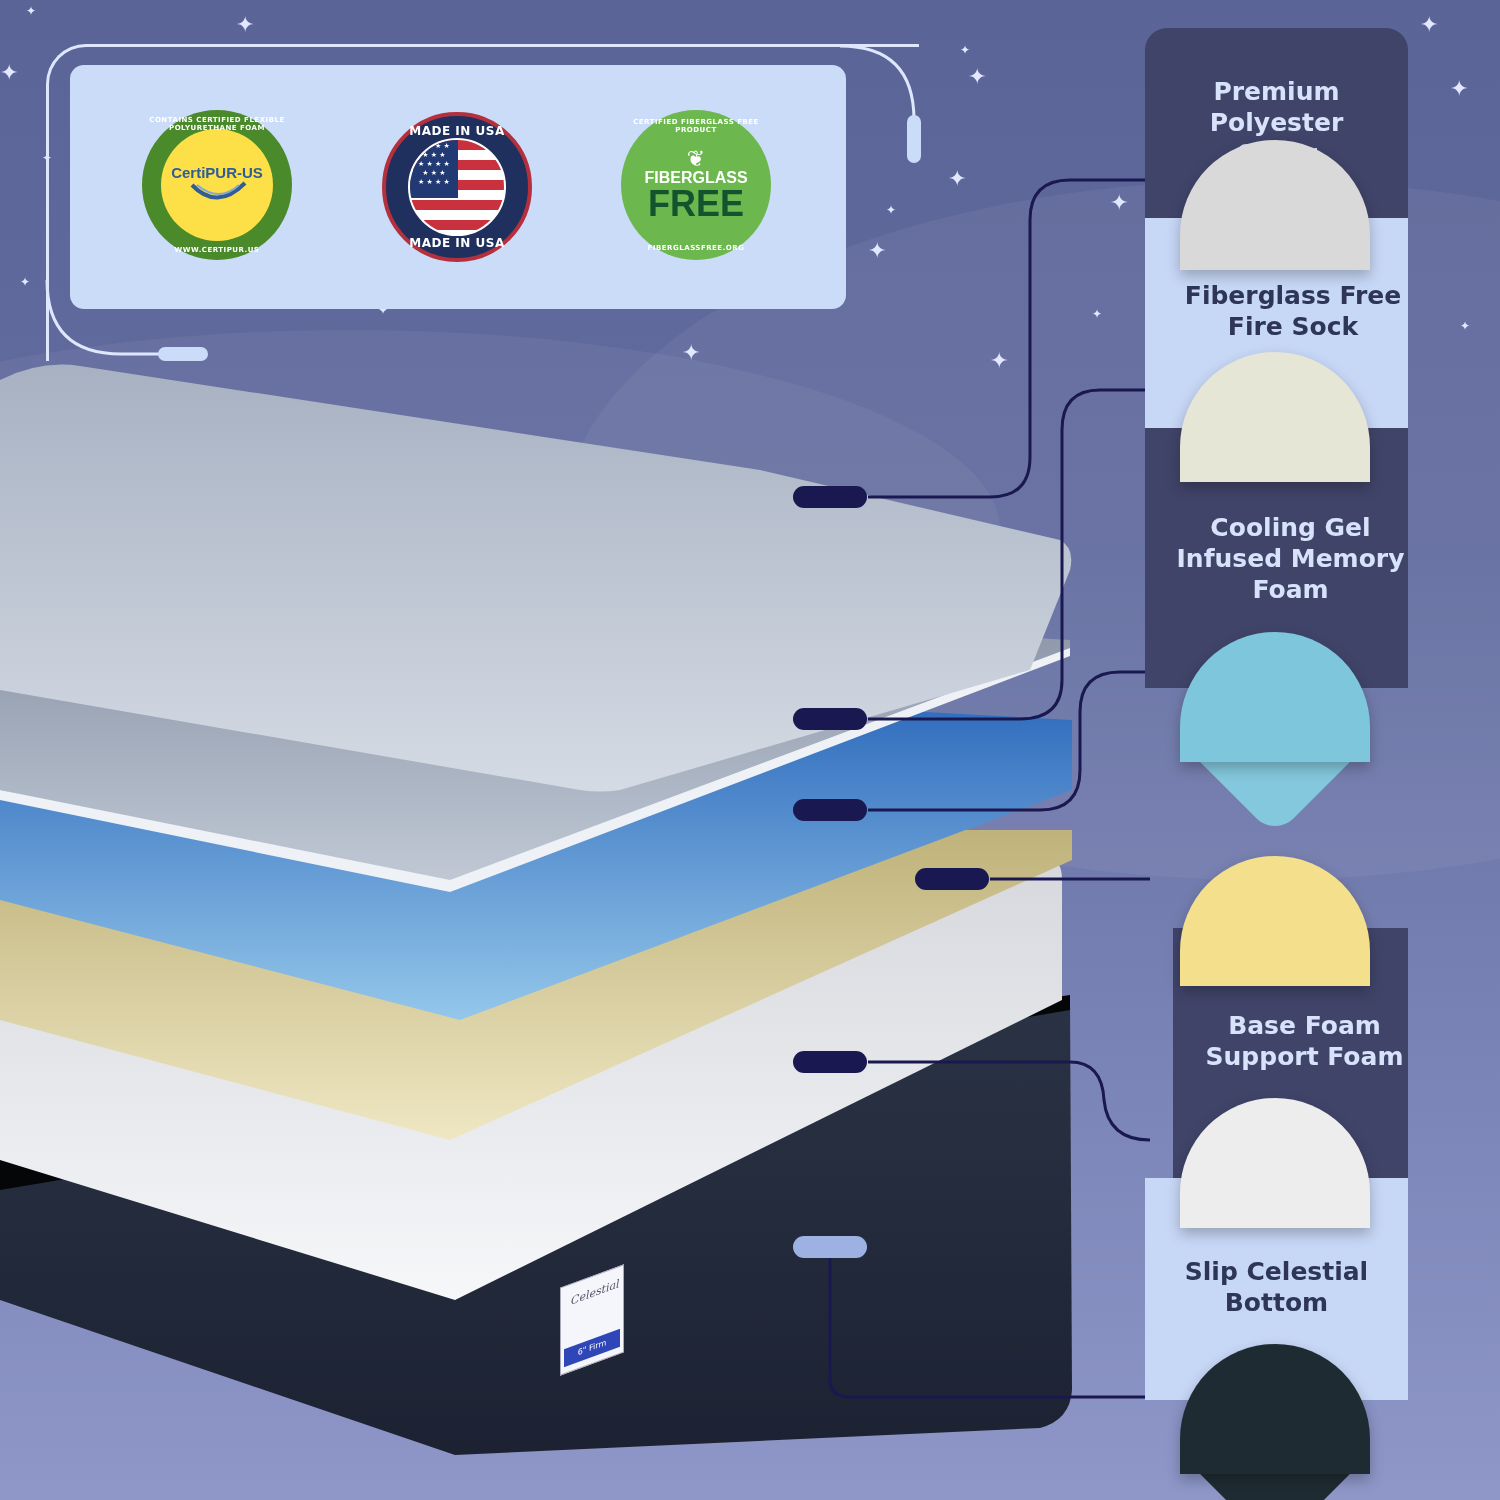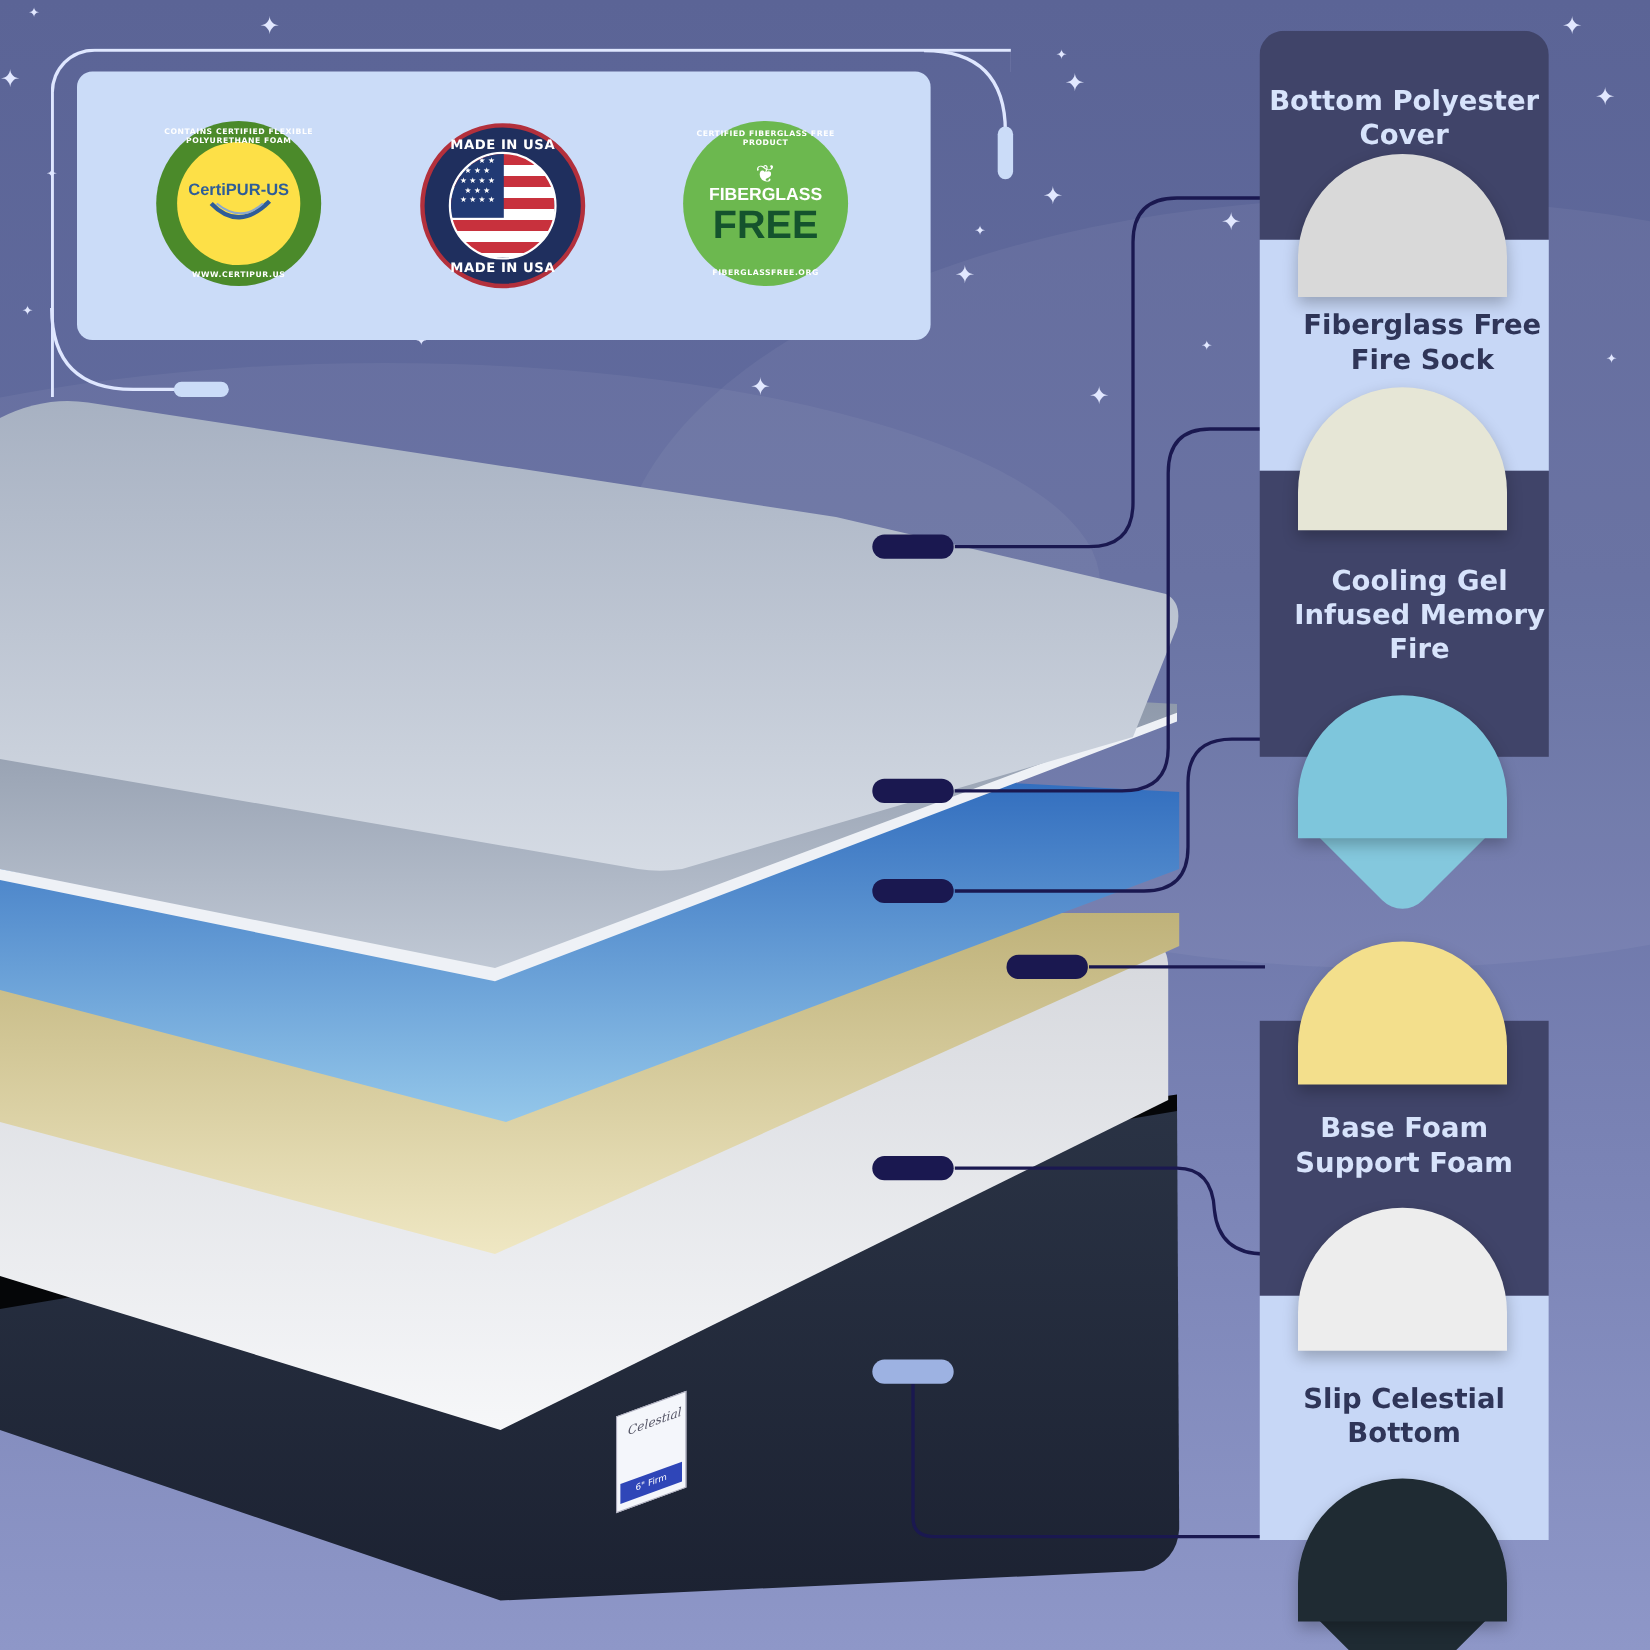--- a/index.html
+++ b/index.html
@@ -214,38 +214,38 @@
 <div class="pill" style="left:793px;top:486px;"></div>
 <div class="pill" style="left:793px;top:708px;"></div>
 <div class="pill" style="left:793px;top:799px;"></div>
 <div class="pill" style="left:915px;top:868px;"></div>
 <div class="pill" style="left:793px;top:1051px;"></div>
 <div class="pill light" style="left:793px;top:1236px;"></div>
 
 <div class="layer-panel">
   <div class="seg dark" style="top:0;height:190px;">
     <div class="seg-label" style="top:48px;">
-      <div>Bottom Polyester</div>
+      <div>Premium Polyester</div>
       <div>Cover</div>
     </div>
   </div>
   <div class="seg light" style="top:190px;height:210px;padding-left:33px;">
     <div class="seg-label" style="top:62px;">
       <div>Fiberglass Free</div>
       <div>Fire Sock</div>
     </div>
   </div>
   <div class="seg dark" style="top:400px;height:260px;padding-left:28px;">
     <div class="seg-label" style="top:84px;">
       <div>Cooling Gel</div>
       <div>Infused Memory</div>
-      <div>Fire</div>
-    </div>
-  </div>
-  <div class="seg dark" style="top:900px;height:250px;">
+      <div>Foam</div>
+    </div>
+  </div>
+  <div class="seg dark" style="top:900px;height:250px;margin-left:28px;">
     <div class="seg-label" style="top:82px;">
       <div>Base Foam</div>
       <div>Support Foam</div>
     </div>
   </div>
   <div class="seg light" style="top:1150px;height:222px;">
     <div class="seg-label" style="top:78px;">
       <div>Slip Celestial</div>
       <div>Bottom</div>
     </div>

